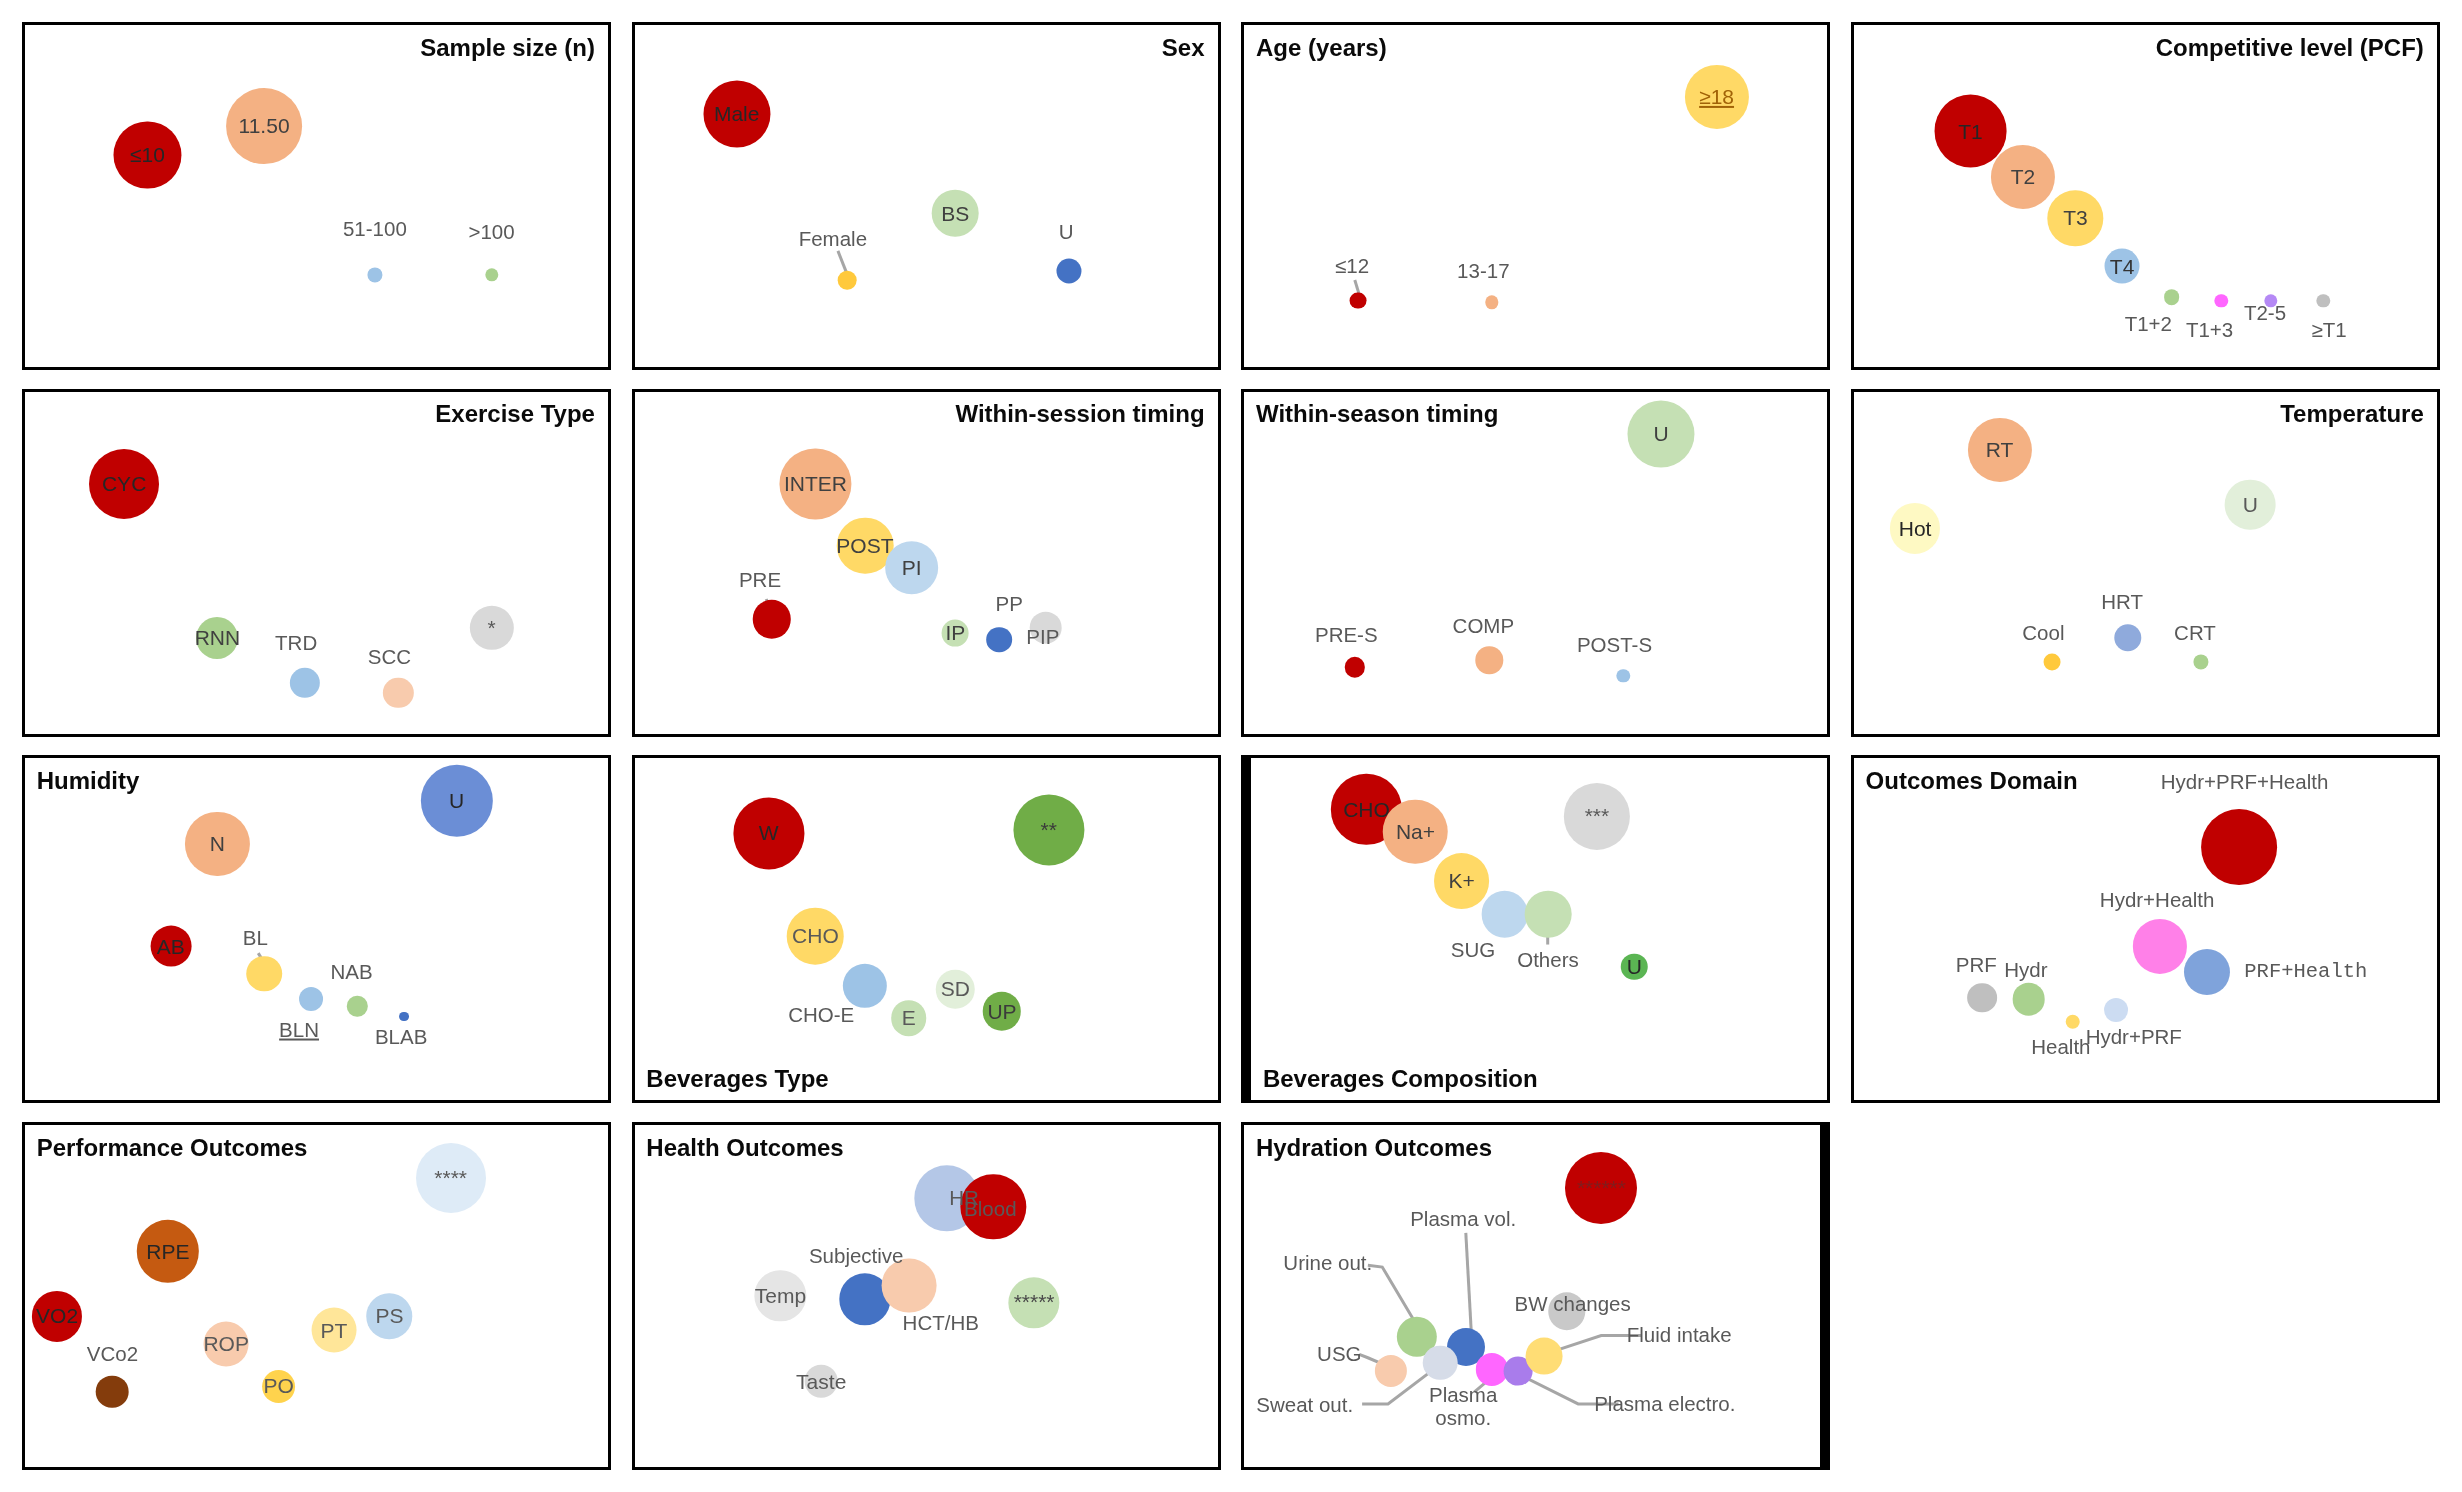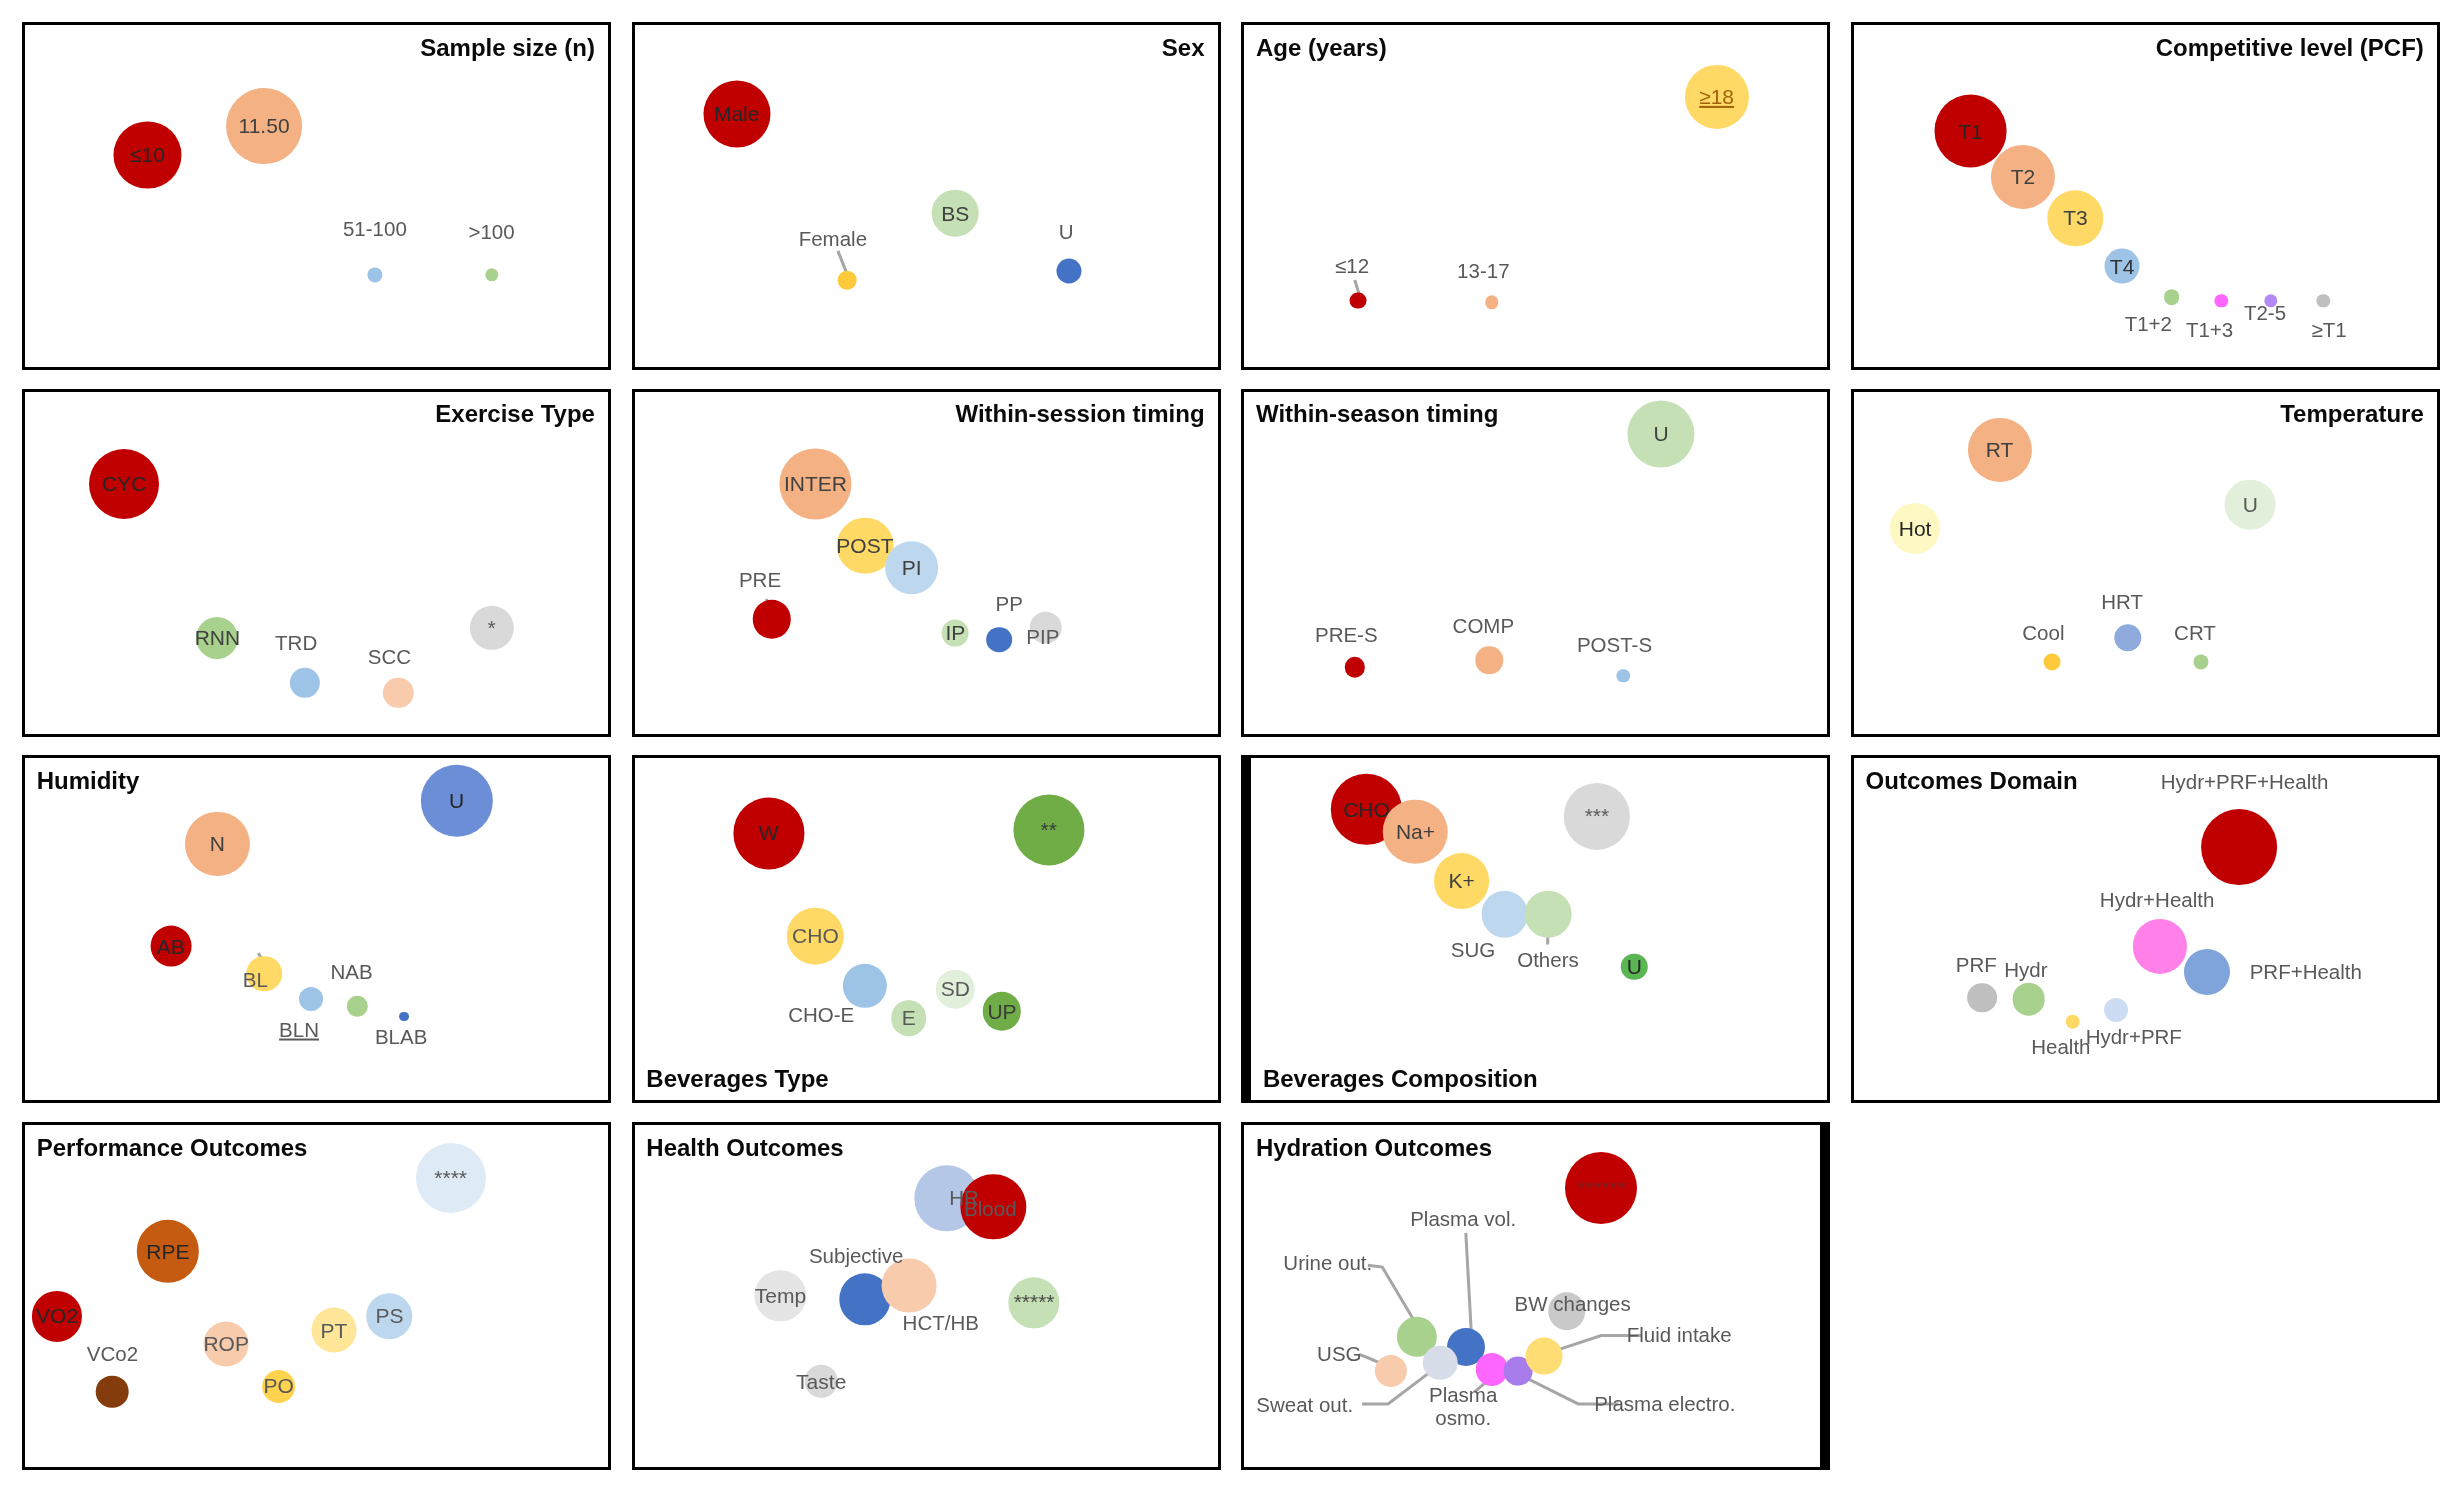--- a/index.html
+++ b/index.html
@@ -171,21 +171,21 @@
       <svg class="leaders" viewBox="0 0 100 100" preserveAspectRatio="none">
         <polyline points="40,57 41.6,61.5"></polyline>
       </svg>
       <div class="bubble" style="left: 74%; top: 12.5%; width: 12.4%; aspect-ratio: 1 / 1; background: rgb(107, 142, 214); color: rgb(38, 38, 38);">U</div>
       <div class="bubble" style="left: 33%; top: 25%; width: 11%; aspect-ratio: 1 / 1; background: rgb(244, 177, 131); color: rgb(64, 64, 64);">N</div>
       <div class="bubble" style="left: 25%; top: 55%; width: 7%; aspect-ratio: 1 / 1; background: rgb(192, 0, 0); color: rgb(38, 38, 38);">AB</div>
       <div class="bubble" style="left: 41%; top: 63%; width: 6.1%; aspect-ratio: 1 / 1; background: rgb(255, 217, 102);"></div>
       <div class="bubble" style="left: 49%; top: 70.5%; width: 4.1%; aspect-ratio: 1 / 1; background: rgb(157, 195, 230);"></div>
       <div class="bubble" style="left: 57%; top: 72.5%; width: 3.5%; aspect-ratio: 1 / 1; background: rgb(169, 209, 142);"></div>
       <div class="bubble" style="left: 65%; top: 75.5%; width: 1.7%; aspect-ratio: 1 / 1; background: rgb(68, 114, 196);"></div>
-      <div class="flabel" style="left: 39.5%; top: 52.5%; margin-top: 42px;">BL</div>
+      <div class="flabel" style="left: 39.5%; top: 52.5%;">BL</div>
       <div class="flabel" style="left: 56%; top: 62.5%;">NAB</div>
       <div class="flabel" style="left: 47%; top: 79.5%; text-decoration: underline;">BLN</div>
       <div class="flabel" style="left: 64.5%; top: 81.5%;">BLAB</div>
       <div class="ptitle tl">Humidity</div>
     </div>
     <div class="panel">
       <div class="bubble" style="left: 23%; top: 22%; width: 12.2%; aspect-ratio: 1 / 1; background: rgb(192, 0, 0); color: rgb(38, 38, 38);">W</div>
       <div class="bubble" style="left: 71%; top: 21%; width: 12.2%; aspect-ratio: 1 / 1; background: rgb(112, 173, 71); color: rgb(59, 59, 59);">**</div>
       <div class="bubble" style="left: 31%; top: 52%; width: 9.7%; aspect-ratio: 1 / 1; background: rgb(255, 217, 102); color: rgb(89, 89, 89);">CHO</div>
       <div class="bubble" style="left: 39.5%; top: 66.5%; width: 7.6%; aspect-ratio: 1 / 1; background: rgb(157, 195, 230);"></div>
@@ -213,21 +213,21 @@
     <div class="panel">
       <div class="bubble" style="left: 66%; top: 26%; width: 13%; aspect-ratio: 1 / 1; background: rgb(192, 0, 0);"></div>
       <div class="bubble" style="left: 52.5%; top: 55%; width: 9.3%; aspect-ratio: 1 / 1; background: rgb(255, 128, 232);"></div>
       <div class="bubble" style="left: 60.5%; top: 62.5%; width: 7.9%; aspect-ratio: 1 / 1; background: rgb(127, 163, 219);"></div>
       <div class="bubble" style="left: 22%; top: 70%; width: 5.1%; aspect-ratio: 1 / 1; background: rgb(191, 191, 191);"></div>
       <div class="bubble" style="left: 30%; top: 70.5%; width: 5.6%; aspect-ratio: 1 / 1; background: rgb(169, 209, 142);"></div>
       <div class="bubble" style="left: 37.5%; top: 77%; width: 2.5%; aspect-ratio: 1 / 1; background: rgb(255, 217, 102);"></div>
       <div class="bubble" style="left: 45%; top: 73.5%; width: 4.1%; aspect-ratio: 1 / 1; background: rgb(204, 220, 242);"></div>
       <div class="flabel" style="left: 67%; top: 7%;">Hydr+PRF+Health</div>
       <div class="flabel" style="left: 52%; top: 41.5%;">Hydr+Health</div>
-      <div class="flabel" style="left: 77.5%; top: 62.5%;">PRF+Health</div>
+      <div class="flabel" style="left: 77.5%; top: 62.5%; font-family: Liberation Mono, monospace;">PRF+Health</div>
       <div class="flabel" style="left: 21%; top: 60.5%;">PRF</div>
       <div class="flabel" style="left: 29.5%; top: 62%;">Hydr</div>
       <div class="flabel" style="left: 35.5%; top: 84.5%;">Health</div>
       <div class="flabel" style="left: 48%; top: 81.5%;">Hydr+PRF</div>
       <div class="ptitle tl">Outcomes Domain</div>
     </div>
     <div class="panel">
       <div class="bubble" style="left: 73%; top: 15.5%; width: 12%; aspect-ratio: 1 / 1; background: rgb(222, 235, 247); color: rgb(89, 89, 89);">****</div>
       <div class="bubble" style="left: 24.5%; top: 37%; width: 10.7%; aspect-ratio: 1 / 1; background: rgb(197, 90, 17); color: rgb(38, 38, 38);">RPE</div>
       <div class="bubble" style="left: 5.5%; top: 56%; width: 8.6%; aspect-ratio: 1 / 1; background: rgb(192, 0, 0); color: rgb(38, 38, 38);">VO2</div>

